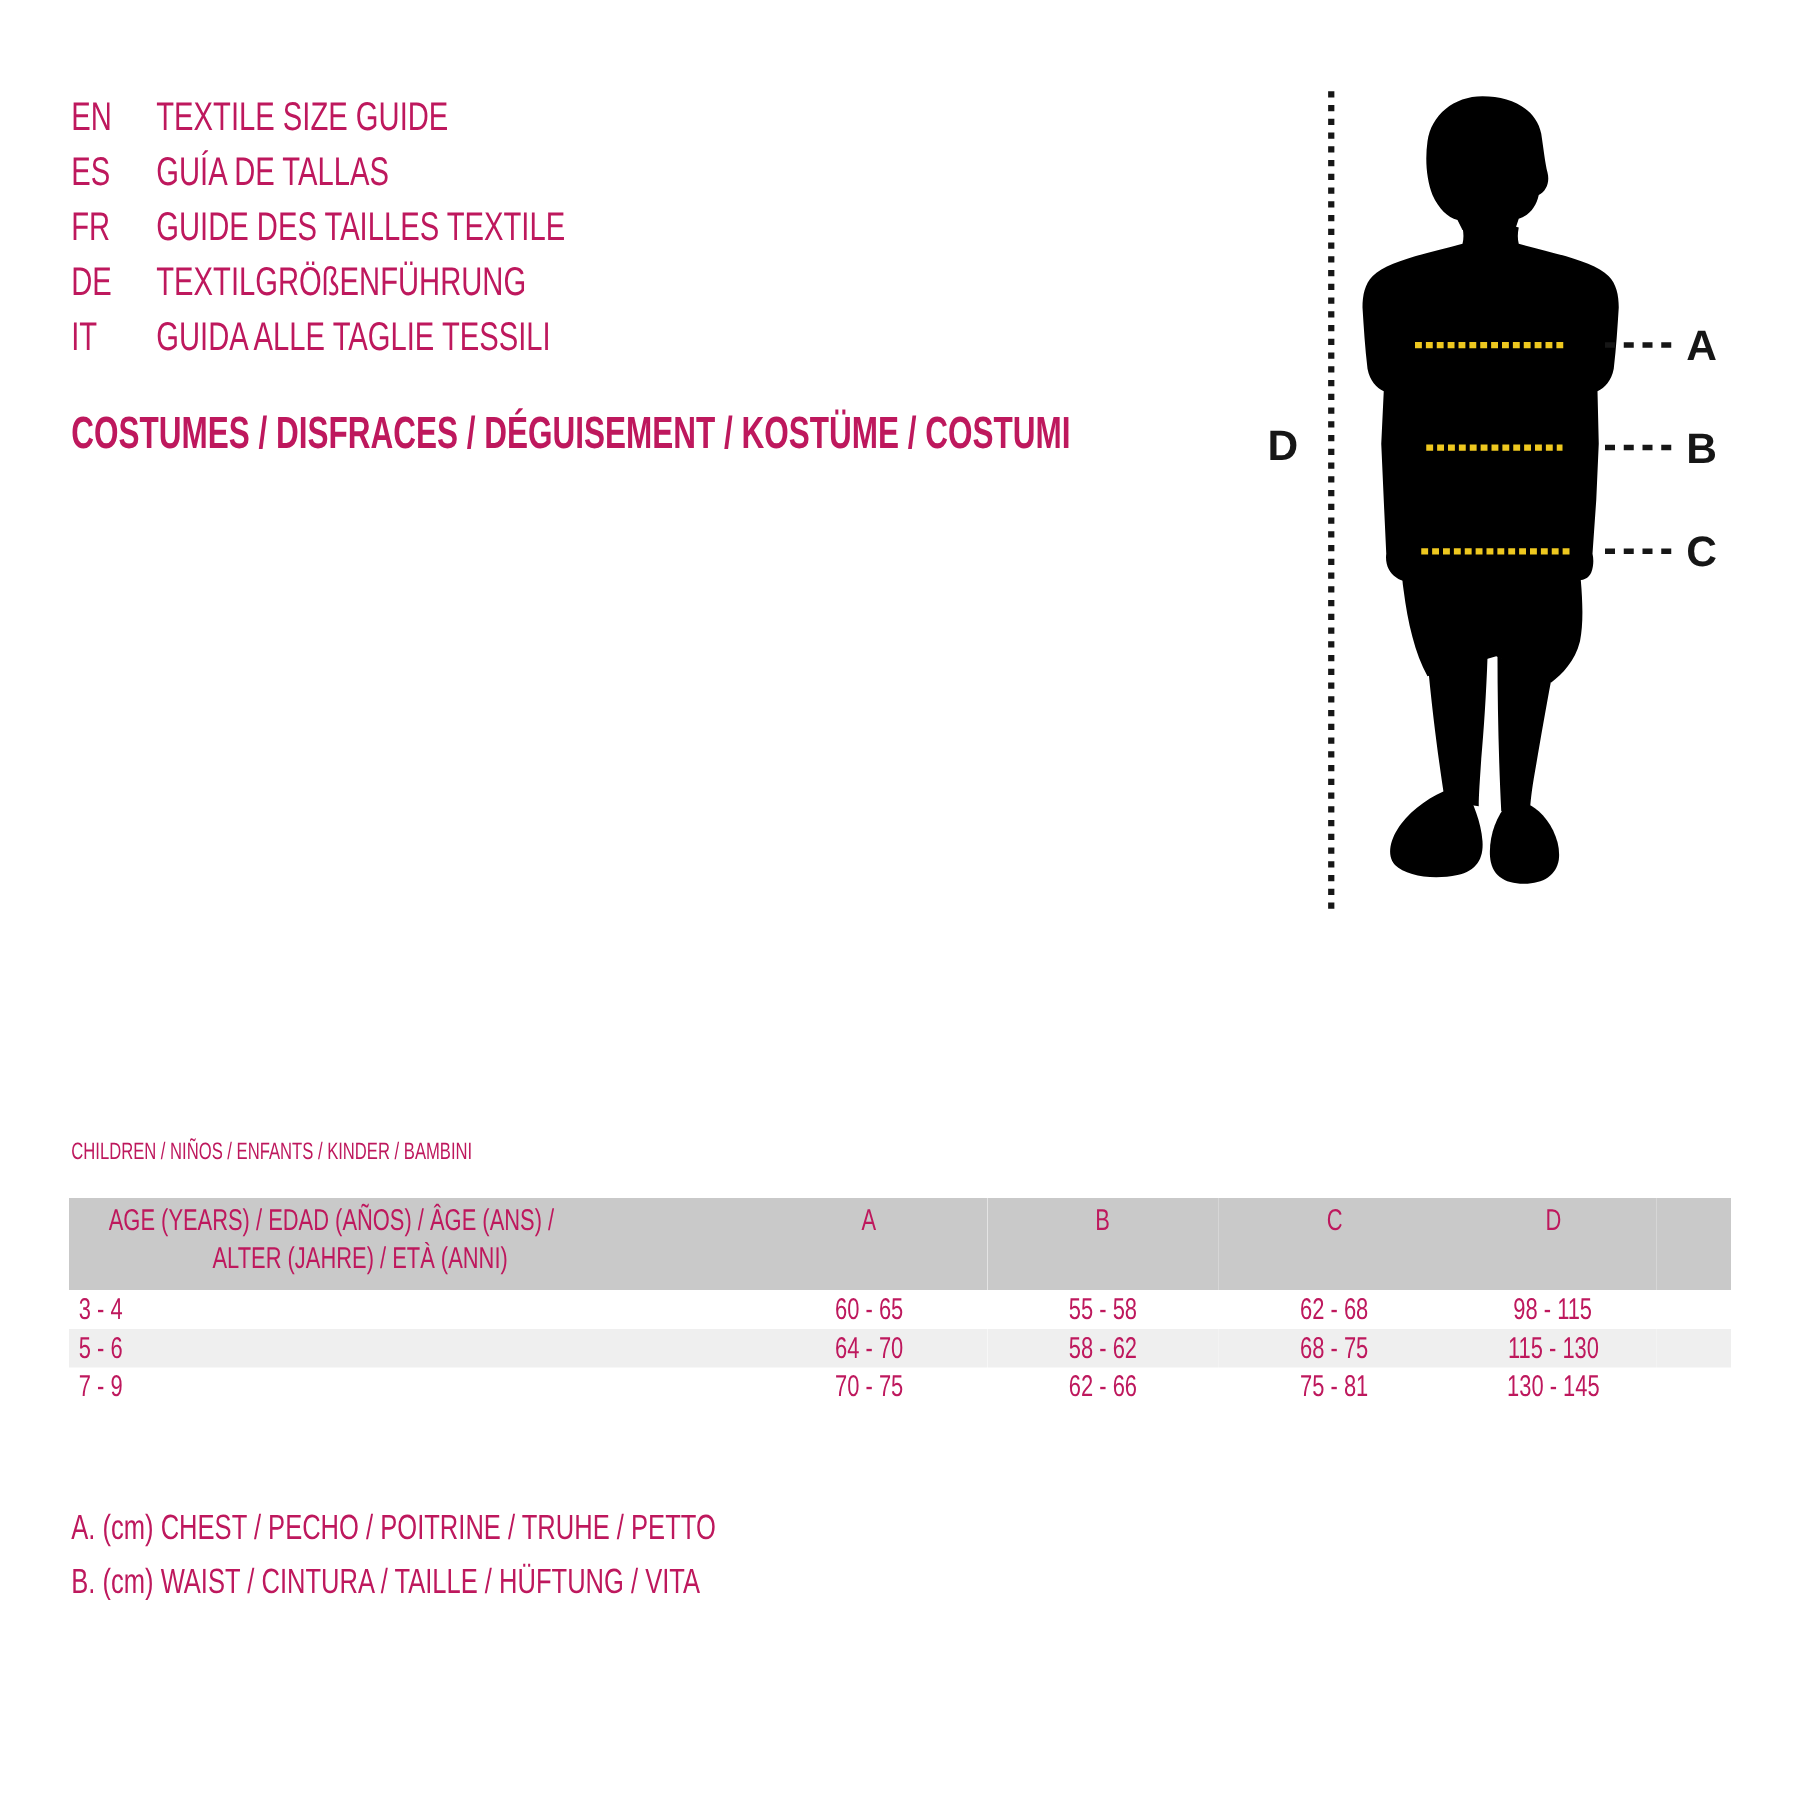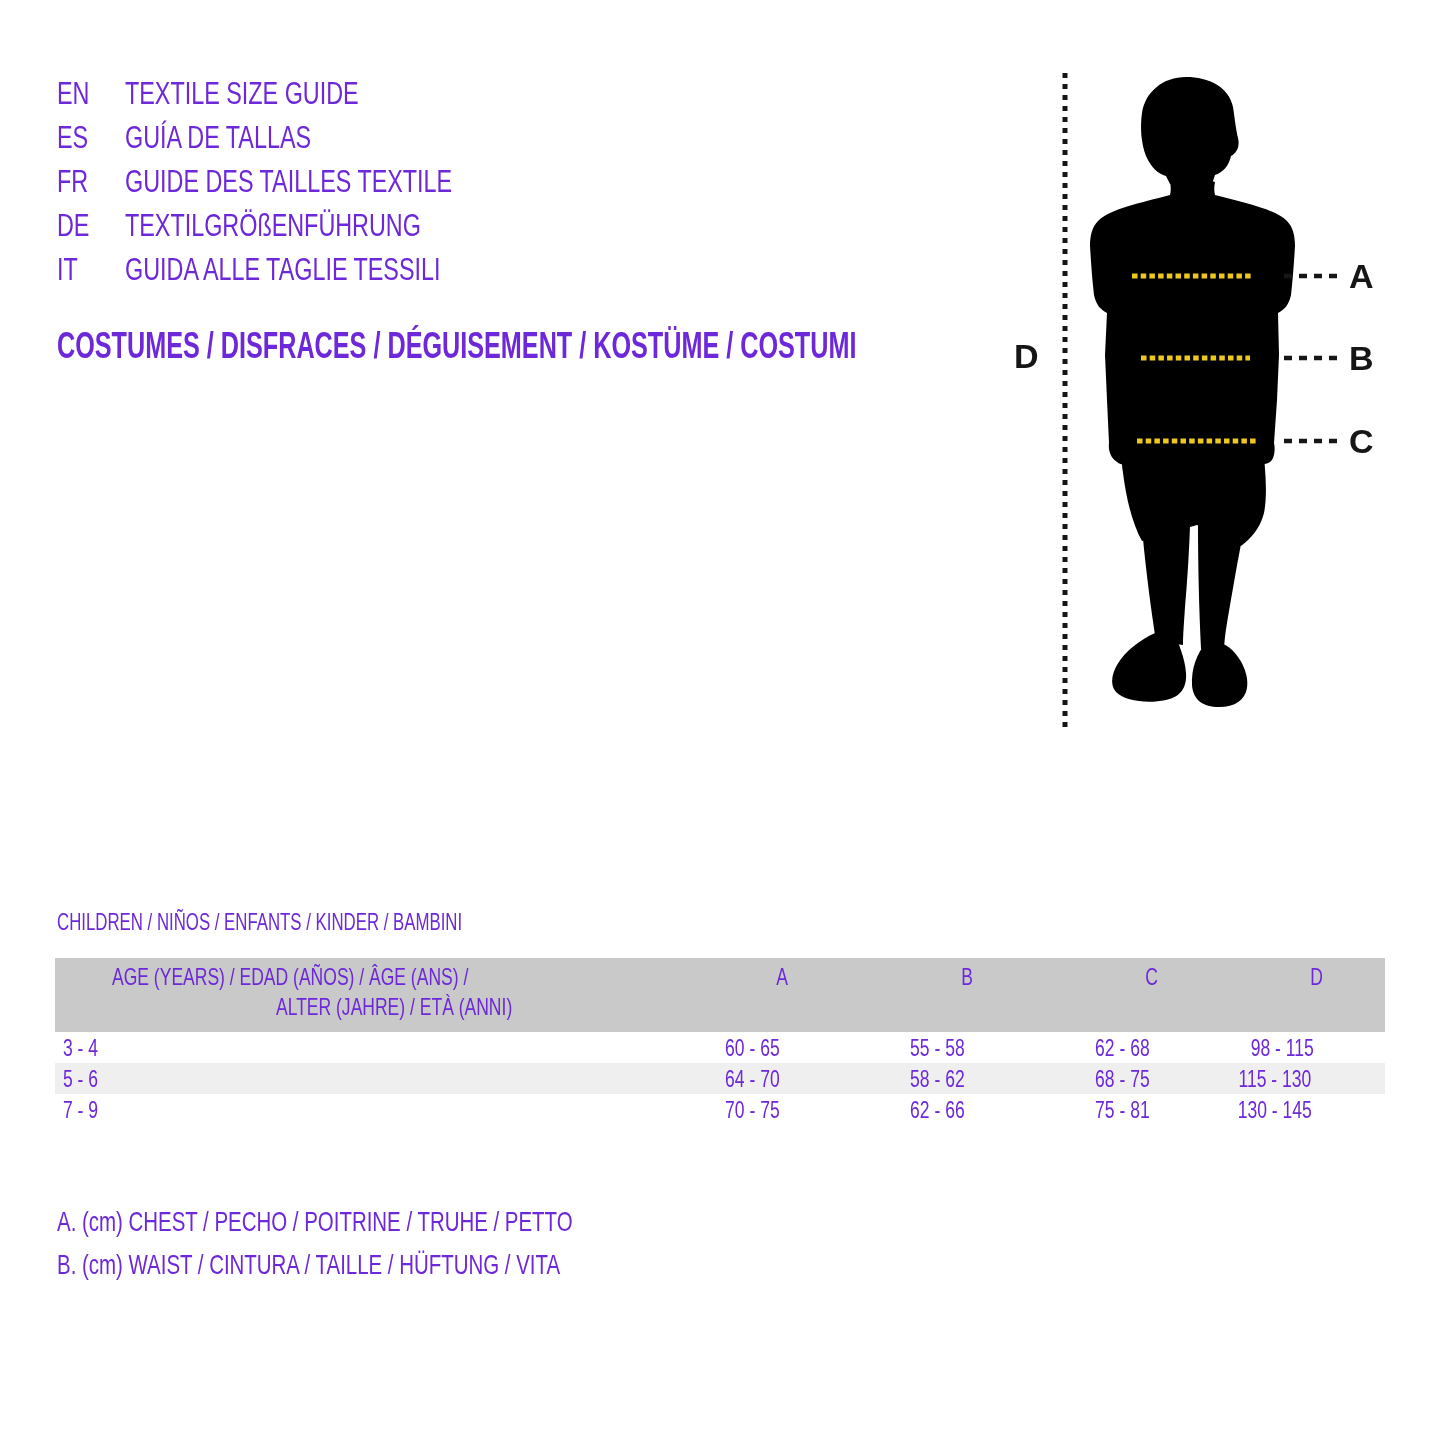--- a/index.html
+++ b/index.html
@@ -1,18 +1,18 @@
 <!DOCTYPE html>
 <html><head>
 <meta charset="utf-8">
 <style>
   html,body{margin:0;padding:0;background:#fff;}
   .canvas{
     position:relative;width:1445px;height:1437px;background:#fff;overflow:hidden;
-    font-family:"Liberation Sans",sans-serif;color:#6d28d9;
+    font-family:"Liberation Sans",sans-serif;color:#be185d;
   }
   .cond{display:inline-block;transform:scaleX(0.73);transform-origin:0 50%;white-space:nowrap;}
   .cond-c{transform-origin:50% 50%;}
 
   
   .langs{position:absolute;left:57px;top:71px;margin:0;padding:0;list-style:none;}
   .langs li{position:relative;height:44px;line-height:44px;font-size:32px;}
   .lang-code{position:absolute;left:0;top:0;}
   .lang-label{position:absolute;left:68px;top:0;}
 
@@ -20,24 +20,24 @@
   .category{position:absolute;left:57px;top:324px;margin:0;font-size:36px;font-weight:bold;
     line-height:44px;transform:scaleX(0.70);transform-origin:0 50%;white-space:nowrap;}
 
   
   .diagram{position:absolute;left:1000px;top:55px;}
   .mlabel{font-family:"Liberation Sans",sans-serif;font-size:34px;font-weight:bold;fill:#161616;}
   .ydash{stroke-width:5;stroke-dasharray:5.5 3.2;fill:none;}
   .bdash{stroke:#161616;stroke-width:4.5;stroke-dasharray:8 7;fill:none;}
 
   
-  .table-title{position:absolute;left:57px;top:904px;font-size:24px;line-height:36px;}
+  .table-title{position:absolute;left:57px;top:904px;font-size:19px;line-height:36px;}
   .size-table{position:absolute;left:55px;top:958px;width:1330px;border-collapse:collapse;
     table-layout:fixed;font-size:24px;}
-  .size-table th,.size-table td{padding:0;font-weight:normal;text-align:right;overflow:hidden;}
+  .size-table th,.size-table td{padding:0;font-weight:normal;text-align:center;overflow:hidden;}
   .size-table thead tr{background:#c9c9c9;}
   .size-table thead th{height:70px;vertical-align:top;padding-top:4px;line-height:30px;}
   .th-age{text-align:left;padding-left:8px !important;}
   .size-table tbody tr{height:31px;margin-left:36px;}
   .size-table tbody tr.alt{background:#efefef;}
   .td-age{text-align:left !important;padding-left:8px !important;}
 
   
   .legend{position:absolute;left:57px;top:1200px;font-size:28px;line-height:43.3px;}
   .legend-line{height:43.3px;}

